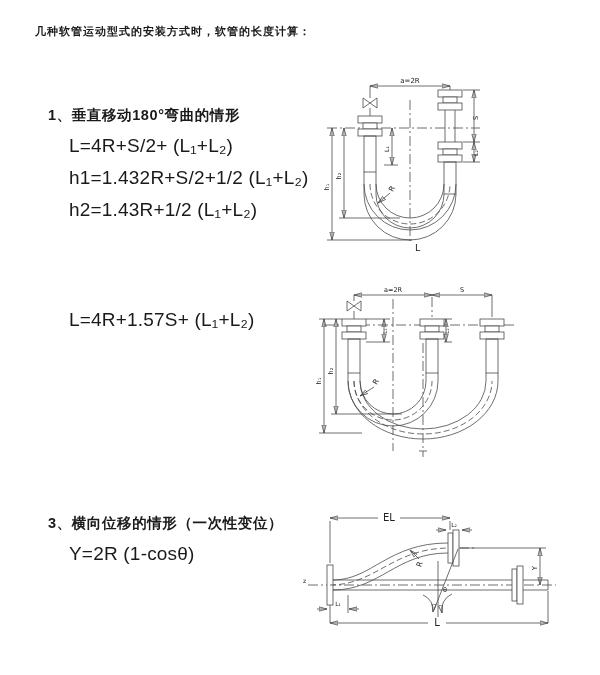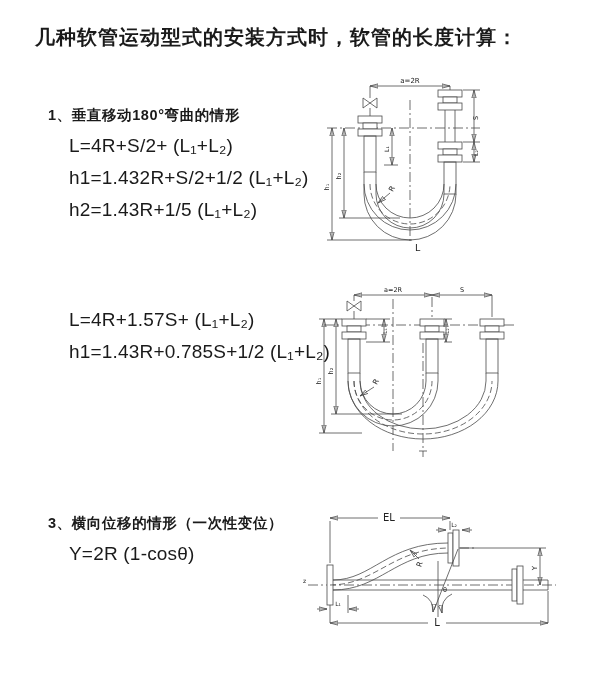--- a/index.html
+++ b/index.html
@@ -6,21 +6,21 @@
   html,body { width:600px; height:675px; }
   body {
     background:#ffffff;
     font-family:"Liberation Sans","DejaVu Sans",sans-serif;
     color:#1a1a1a;
     position:relative;
     overflow:hidden;
   }
   .page-title {
     position:absolute; left:35px; top:24px;
-    font-size:20px; font-weight:bold; letter-spacing:1px;font-family:Liberation Serif, serif;
+    font-size:11px; font-weight:bold; letter-spacing:1px;font-family:Liberation Serif, serif;
   }
   .section { position:absolute; left:48px; }
   .section-heading { font-size:14.5px; font-weight:bold; letter-spacing:0.6px; }
   .formula {
     font-size:19px; padding-left:21px; margin-top:10px;
     letter-spacing:0.2px; white-space:nowrap;
   }
   .diagram { position:absolute; }
   .diagram line, .diagram path, .diagram rect { stroke:#4a4a4a; fill:none; stroke-width:0.8; }
   .diagram rect.flange { fill:#ffffff; }
@@ -31,26 +31,25 @@
 </style>
 </head>
 <body>
 
 <div class="page-title">几种软管运动型式的安装方式时，软管的长度计算：</div>
 
 <div class="section" style="top:106px">
   <div class="section-heading">1、垂直移动180°弯曲的情形</div>
   <div class="formula">L=4R+S/2+ (L₁+L₂)</div>
   <div class="formula">h1=1.432R+S/2+1/2 (L₁+L₂)</div>
-  <div class="formula">h2=1.43R+1/5 (L₁+L₂)</div>
+  <div class="formula">h2=1.43R+1/2 (L₁+L₂)</div>
 </div>
 
 <div class="section" style="top:299px">
   <div class="formula">L=4R+1.57S+ (L₁+L₂)</div>
-  <div class="formula">h1=1.43R+0.785S+1/2 (L₁+L₂)</div>
 </div>
 
 <div class="section" style="top:514px">
   <div class="section-heading">3、横向位移的情形（一次性变位）</div>
   <div class="formula">Y=2R (1-cosθ)</div>
 </div>
 
 <svg class="diagram" style="left:302px;top:72px" width="296" height="186" viewBox="0 0 296 186">
   <defs>
     <marker id="ar1" markerWidth="9" markerHeight="6" refX="8" refY="3" orient="auto-start-reverse" markerUnits="userSpaceOnUse">

